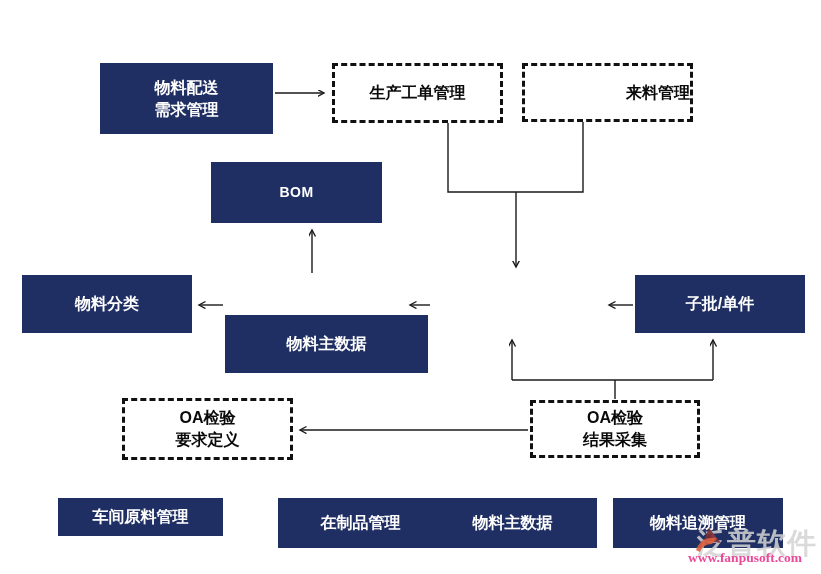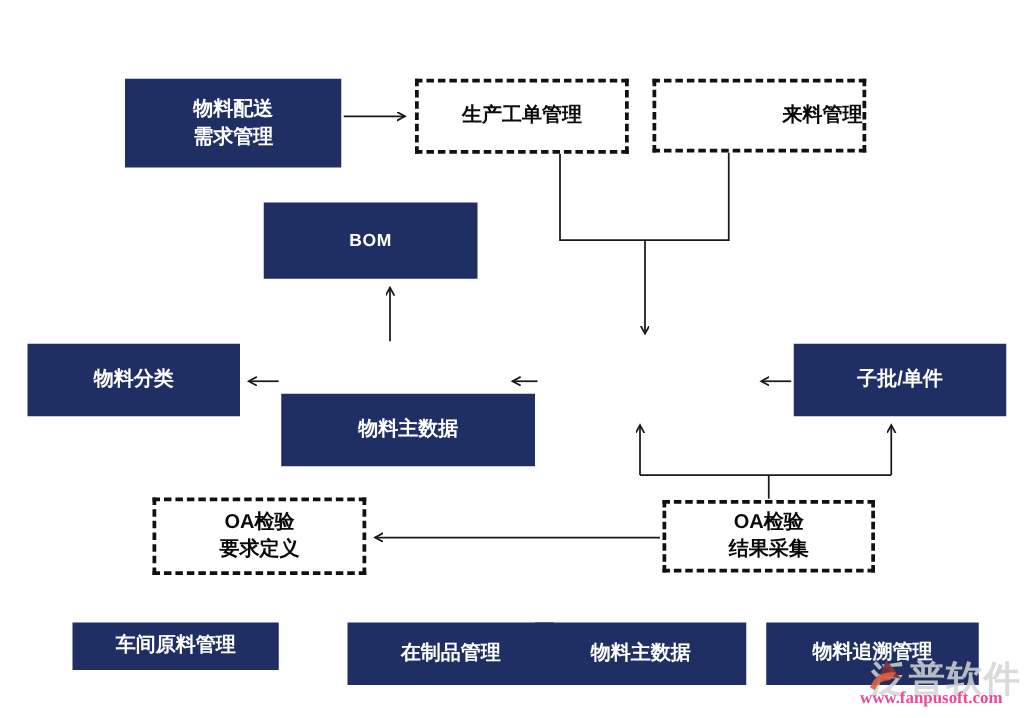--- a/index.html
+++ b/index.html
@@ -149,21 +149,21 @@
   </div>
 
   <div class="node solid" style="left:242px; top:498px; width:165px; height:50px;margin-left:36px;">
     <span>在制品管理</span>
   </div>
 
   <div class="node solid" style="left:428px; top:498px; width:169px; height:50px;">
     <span>物料主数据</span>
   </div>
 
-  <div class="node solid" style="left:613px; top:498px; width:170px; height:50px;font-family:Liberation Mono, monospace;">
+  <div class="node solid" style="left:613px; top:498px; width:170px; height:50px;">
     <span>物料追溯管理</span>
   </div>
 
   <span class="watermark wm-brand">泛普软件</span>
   <svg class="watermark wm-logo" width="42" height="30" viewBox="0 0 42 30">
     <path d="M19,1 L31,16 L14,13 Z" fill="#7c2d33" opacity="0.9"></path>
     <path d="M6,23 Q11,9 27,11 L22,17 Q13,17 10,25 Z" fill="#dd5f3e" opacity="0.9"></path>
   </svg>
   <span class="watermark wm-url">www.fanpusoft.com</span>
 

